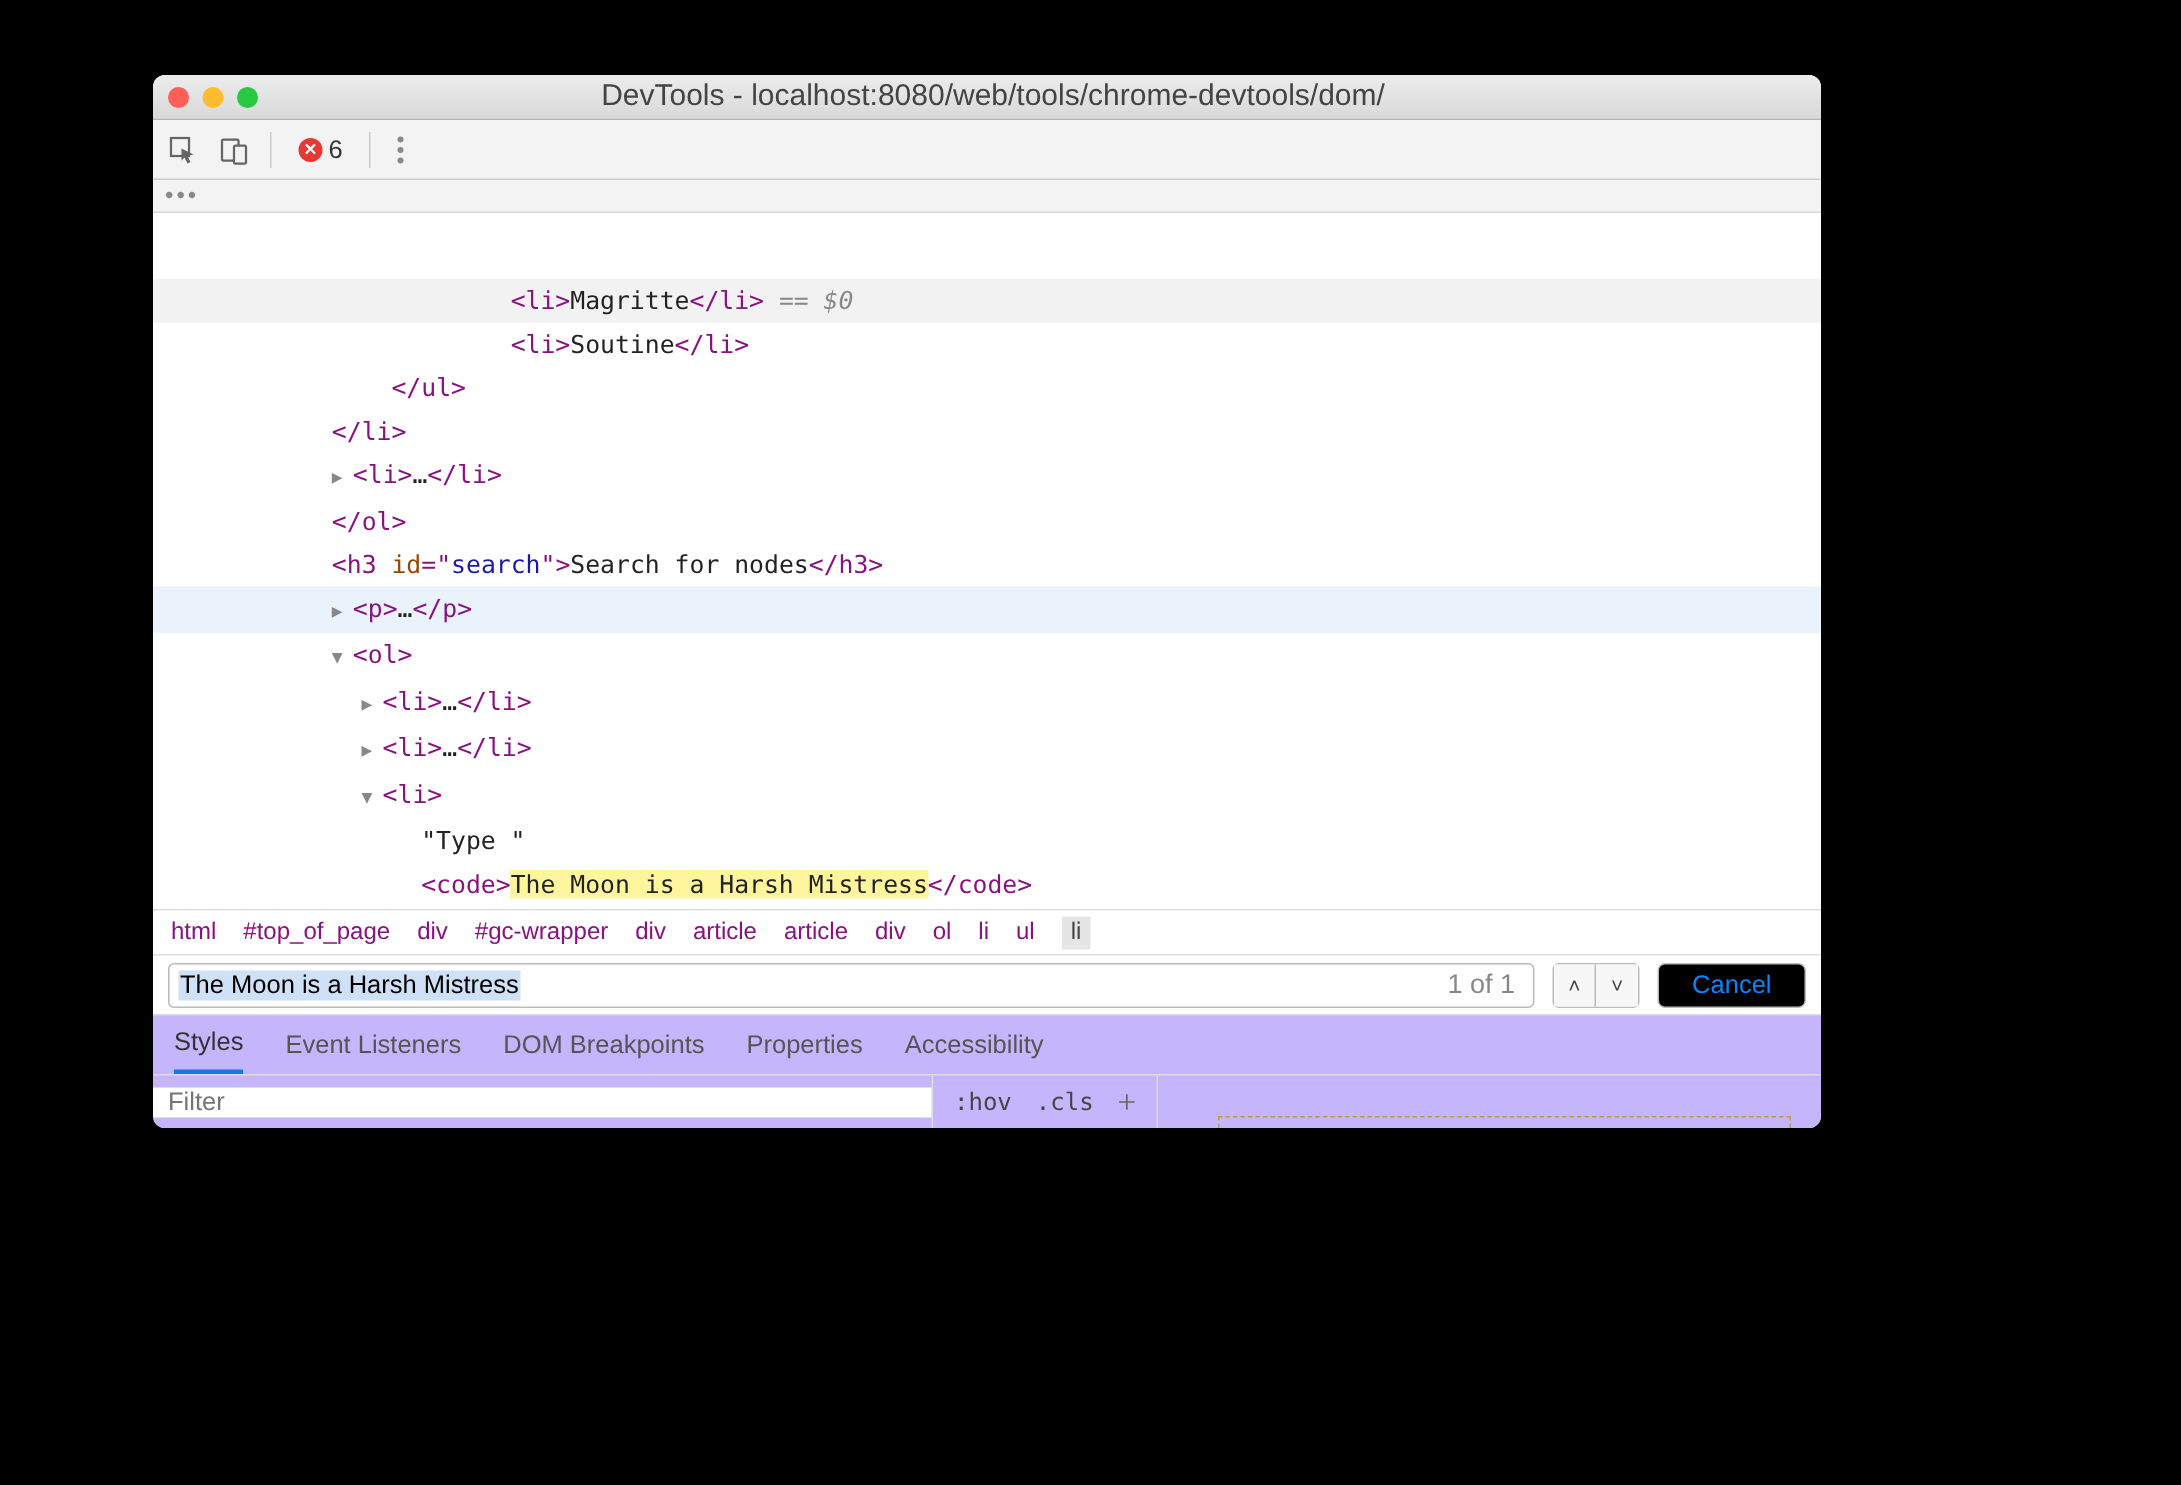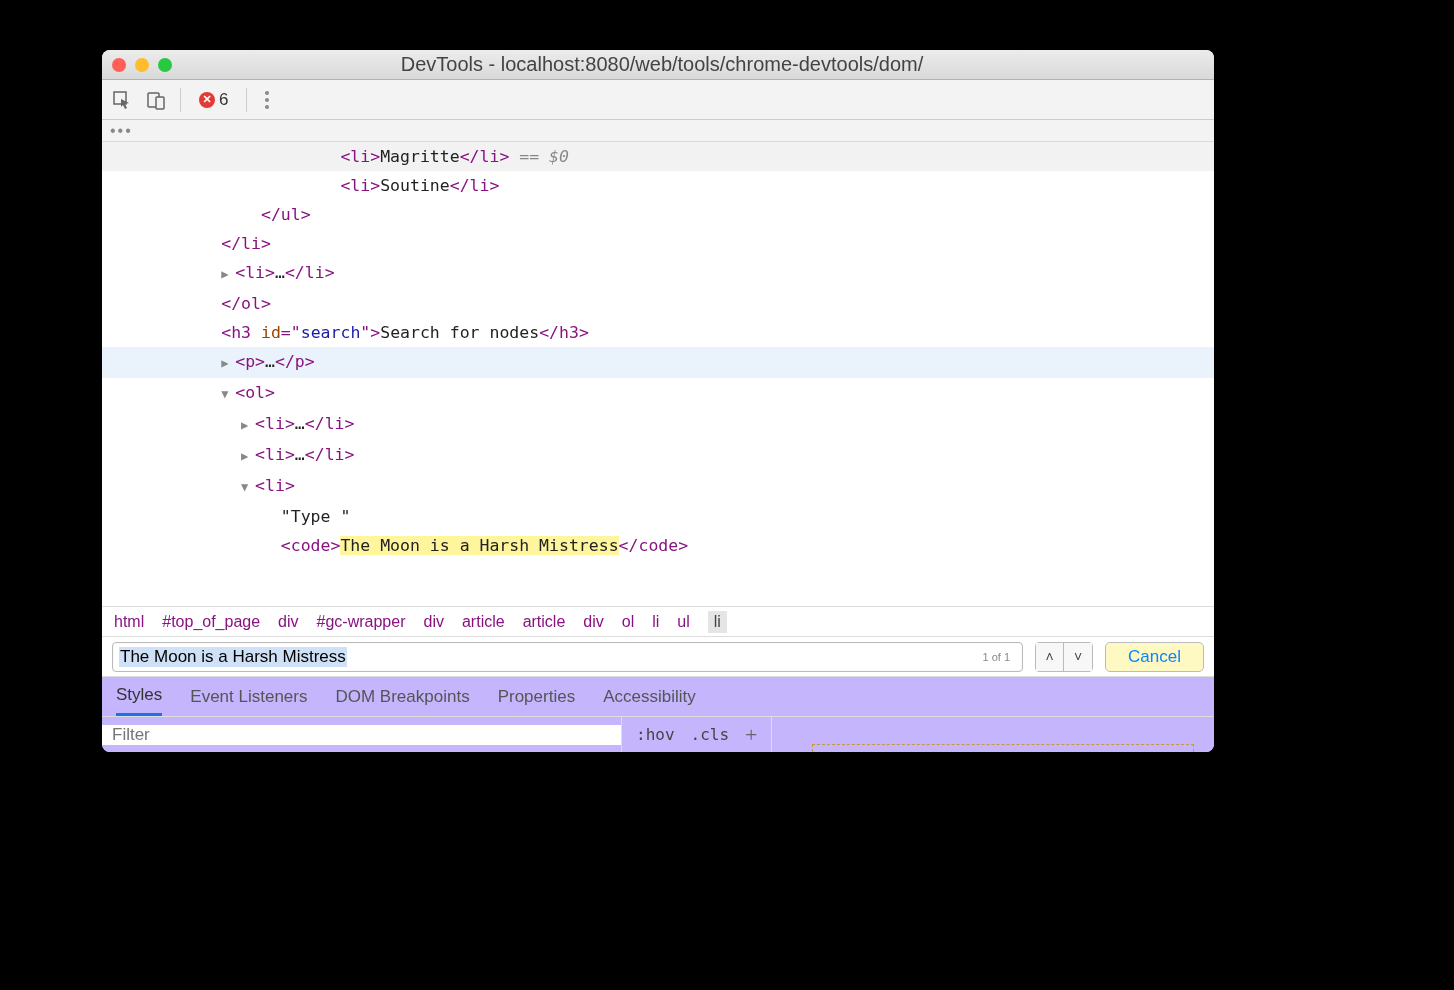--- a/index.html
+++ b/index.html
@@ -53,21 +53,21 @@
   .tab.overflow{ color:#5a5a5a; font-weight:700; }
   .err-badge { display:flex; align-items:center; gap:4px; color:#333; margin:0 8px; }
   .err-x{ width:16px;height:16px;border-radius:50%;background:#e53935;color:#fff;display:flex;align-items:center;justify-content:center;font-size:11px;font-weight:700;}
   .kebab{ width:20px; display:flex; flex-direction:column; gap:3px; align-items:center; }
   .kebab span{width:4px;height:4px;border-radius:50%;background:#888;}
   .crumb-row{ height:22px; background:#f3f3f3; border-bottom:1px solid #d9d9d9; display:flex; align-items:center; padding:0 8px; color:#888;}
   .crumb-dots{letter-spacing:2px;}
 
   .dom {
     flex:1; overflow:hidden; font-family: Menlo, Consolas, monospace; font-size:16.5px; line-height:29px;
-    background:#fff; color:#222;
+    background:#fff; color:#222;margin-top:44px;
   }
   .row{ white-space:pre; padding-left:0; }
   .row.sel{ background:#f2f2f2; }
   .row.hov{ background:#eaf2fb; }
   .arrow{ display:inline-block; width:12px; color:#888; font-size:12px; margin-right:2px;}
   .tag{ color:#881280; }
   .attr{ color:#994500;text-align:right; }
   .val{ color:#1a1aa6; }
   .txt{ color:#222; }
   .eq0{ color:#888; font-style:italic;}
@@ -81,25 +81,25 @@
   .bc-item{color:#881280;}
   .bc-item.sel{ background:#e5e5e5; color:#444; padding:2px 6px; }
 
   .searchbar{
     height:40px; display:flex; align-items:center; gap:12px; padding:6px 10px;
     border-top:1px solid #ddd; background:#fff;
   }
   .searchbox{ flex:1; display:flex; align-items:center; border:1px solid #bbb; border-radius:4px; height:30px; padding:0 6px; box-shadow: inset 0 0 0 1px rgba(0,0,0,.02);}
   .searchbox input{ flex:1; border:none; outline:none; font-size:17px; background:transparent;}
   .search-sel{ background:#cfe1f6; padding:0 1px; }
-  .count{ color:#888; font-size:11px; margin-right:6px;margin-left:36px; }
+  .count{ color:#888; font-size:18px; margin-right:6px;margin-left:36px; }
   .stepper{ display:flex; border:1px solid #bbb; border-radius:4px; height:30px; }
   .stepper button{ width:28px; background:#f7f7f7; border:none; border-right:1px solid #bbb; font-size:14px; color:#444;}
   .stepper button:last-child{border-right:none;}
-  .cancel{ height:30px; padding:0 22px; border:1px solid #bbb; border-radius:5px; background:#fef9c3; color:#0a84ff; font-size:17px;}
+  .cancel{ height:30px; padding:0 22px; border:1px solid #bbb; border-radius:5px; background:#000000; color:#0a84ff; font-size:17px;}
 
   .subtabs{
     height:40px; border-top:1px solid #ddd; display:flex; align-items:center; gap:28px; padding:0 14px;
     font-size:17px; color:#555; background:#c4b5fd;
   }
   .subtab.active{ color:#333; border-bottom:3px solid #1a73e8; height:100%; display:flex; align-items:center;}
   .styles-row{
     height:36px; border-top:1px solid #ddd; display:flex; align-items:center; background:#c4b5fd;
   }
   .filter{ flex:0 0 520px; border-right:1px solid #ddd; height:100%; display:flex; align-items:center;}

